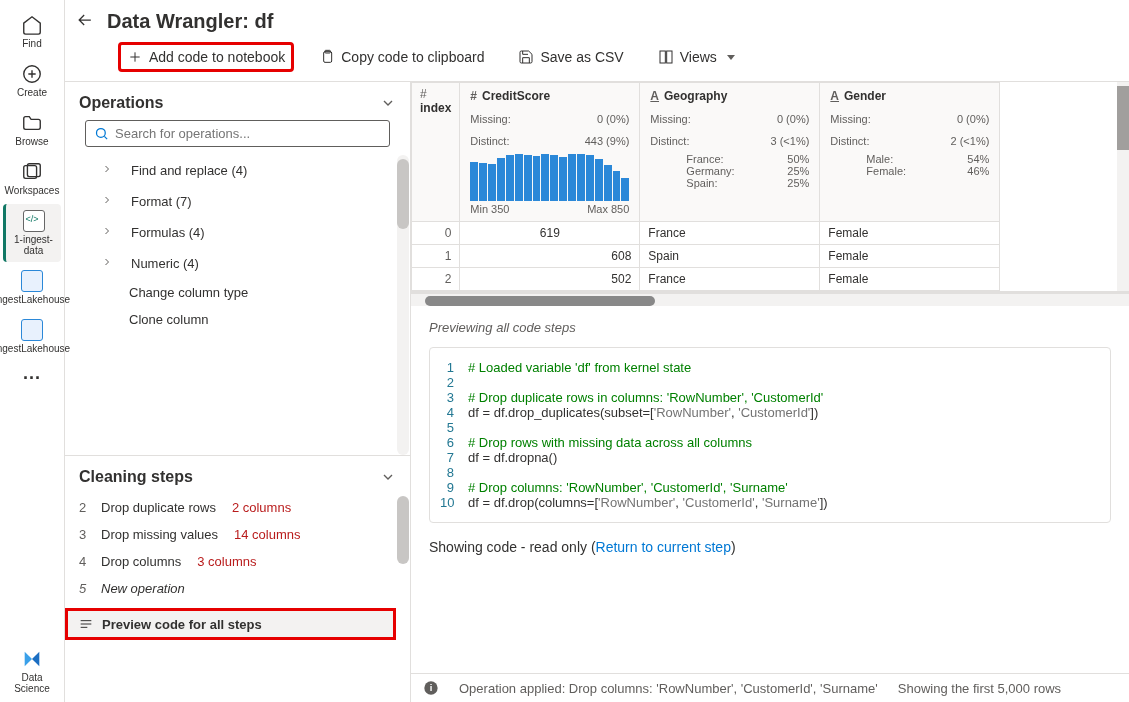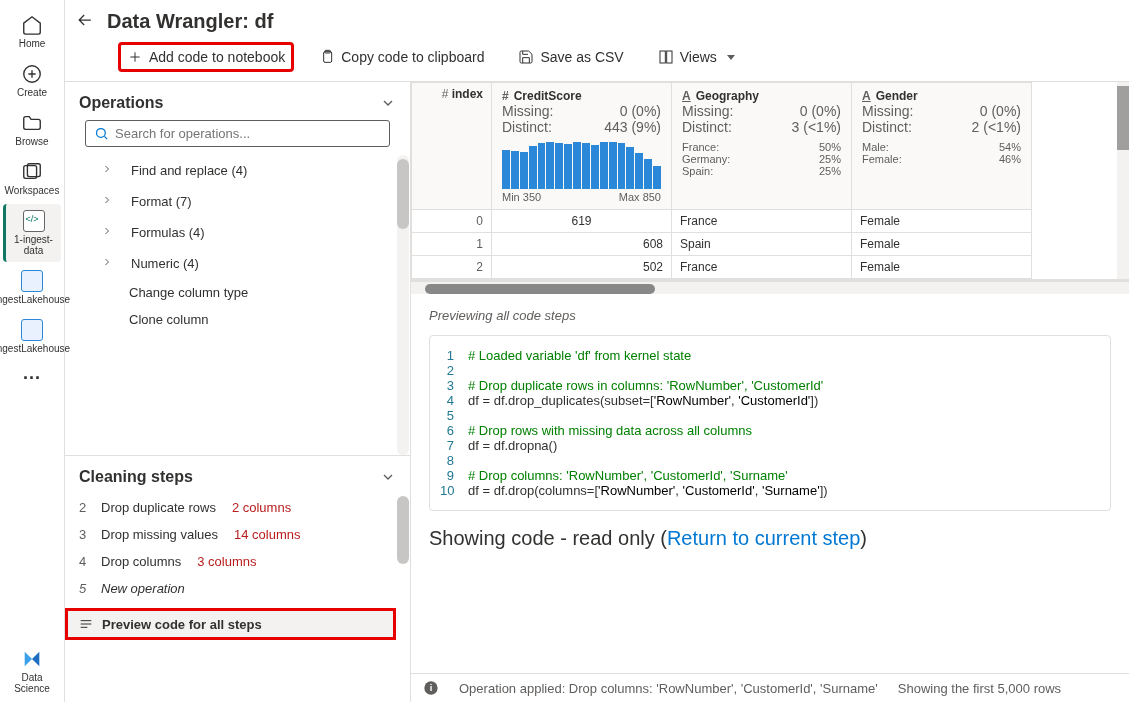--- a/index.html
+++ b/index.html
@@ -54,61 +54,61 @@
     .preview-all { display: flex; align-items:center; gap:8px; padding: 8px 10px; font-weight:600; background:#f3f2f1; outline:3px solid #e60000; outline-offset:-3px; margin:6px 14px 0 0; border-left:3px solid #605e5c;}
 
     
     .data-area { flex: 1; display: flex; flex-direction: column; overflow: hidden; }
     .table-wrap { overflow: auto; border-bottom: 1px solid #e1dfdd; position:relative; max-height: 220px;}
     table { border-collapse: collapse; font-size: 12px; }
     th, td { border: 1px solid #e1dfdd; padding: 4px 8px; text-align: left; vertical-align: top; }
     th { background: #faf9f8; font-weight: 400; }
     .col-header { min-width: 180px; padding:6px 10px; }
     .col-header .cname { font-weight:600; display:flex; align-items:center; gap:5px; }
-    .col-header .stats { display:flex; justify-content:space-between; font-size:14px; color:#605e5c; margin-top:0; }
+    .col-header .stats { display:flex; justify-content:space-between; font-size:11px; color:#605e5c; margin-top:10px; }
     .col-header .hist { height:48px; margin-top:6px; display:flex; align-items:flex-end; gap:1px; }
     .col-header .hist .bar { flex:1; background:#2b88d8; }
-    .col-header .distrib { font-size:11px; color:#605e5c; margin-top:6px; }
+    .col-header .distrib { font-size:11px; color:#605e5c; margin-top:6px;margin-left:36px; }
     .col-header .distrib div { display:flex; justify-content:space-between; }
-    .idx-col { width:80px; text-align:right; }
+    .idx-col { width:48px; text-align:left; }
     td.idxcell { text-align:right; color:#605e5c; }
     .minmax { display:flex; justify-content:space-between; font-size:11px; color:#605e5c; margin-top:2px; }
 
     .hscroll { height:14px; background:#f3f2f1; position:relative; border-top:2px solid #e1dfdd;}
     .hscroll .hthumb { position:absolute; left:14px; width:230px; height:10px; top:2px; background:#888; border-radius:5px; }
 
     .code-area { flex:1; padding: 14px 18px; overflow:auto; display:flex; flex-direction:column; }
     .code-title { font-style: italic; color:#605e5c; margin-bottom: 12px; }
     .code-block { border:1px solid #e1dfdd; border-radius:4px; padding:12px 10px; font-family: Consolas, "Courier New", monospace; font-size:13px; flex:0 0 auto; }
     .code-line { display:flex; }
     .code-line .ln { width:28px; text-align:right; color:#237893; padding-right:14px; flex-shrink:0; }
     .code-text { white-space: pre; }
     .c-comment { color: #008000; }
-    .c-str { color: #000000; }
-    .code-status { margin-top:16px; font-size:20px; }
+    .c-str { color: #737373; }
+    .code-status { margin-top:16px; font-size:14px; }
     .code-status a { color: #0078d4; cursor:pointer; }
 
     .statusbar { border-top: 1px solid #e1dfdd; display:flex; align-items:center; gap:20px; padding:6px 12px; font-size:13px; color:#605e5c; }
     .statusbar svg { flex-shrink:0; }
 
     .vsb { position:absolute; right:0; top:0; bottom:0; width:12px; background:#f3f2f1; }
     .vsb .vthumb { position:absolute; width:12px; background:#a19f9d; border-radius:0; }
   </style>
 </head>
 <body>
 
 <div class="leftbar">
   <div id="leftbar-items">
       <div class="leftbar-item">
         <span class="icon-box">
           <svg viewBox="0 0 24 24" fill="none" stroke="#323130" stroke-width="1.5">
             <path d="M3 10l9-7 9 7v10a2 2 0 0 1-2 2H5a2 2 0 0 1-2-2z"></path>
           </svg>
         </span>
-        <span class="lbl">Home</span>
+        <span class="lbl">Find</span>
       </div>
       <div class="leftbar-item">
         <span class="icon-box">
           <svg viewBox="0 0 24 24" fill="none" stroke="#323130" stroke-width="1.5">
             <circle cx="12" cy="12" r="9"></circle>
             <path d="M12 8v8M8 12h8"></path>
           </svg>
         </span>
         <span class="lbl">Create</span>
       </div>

